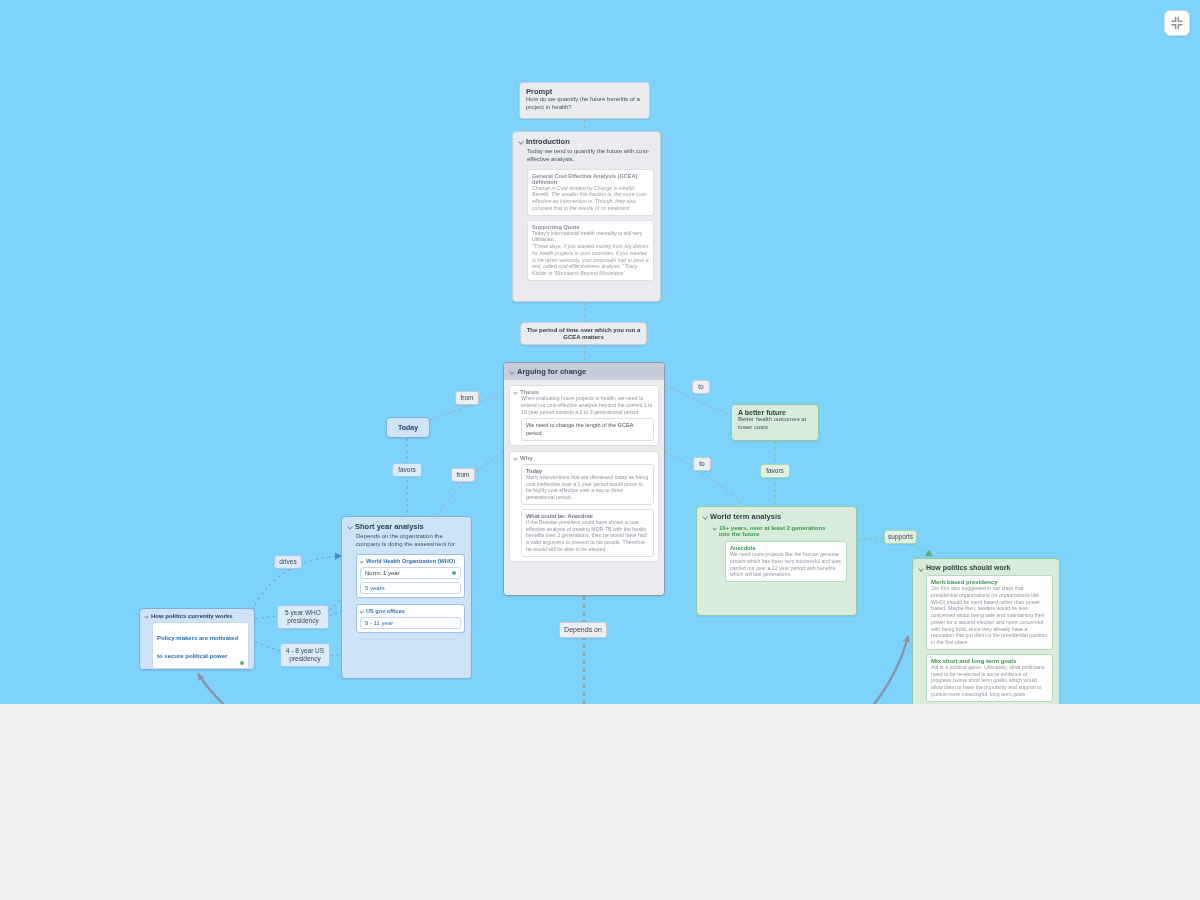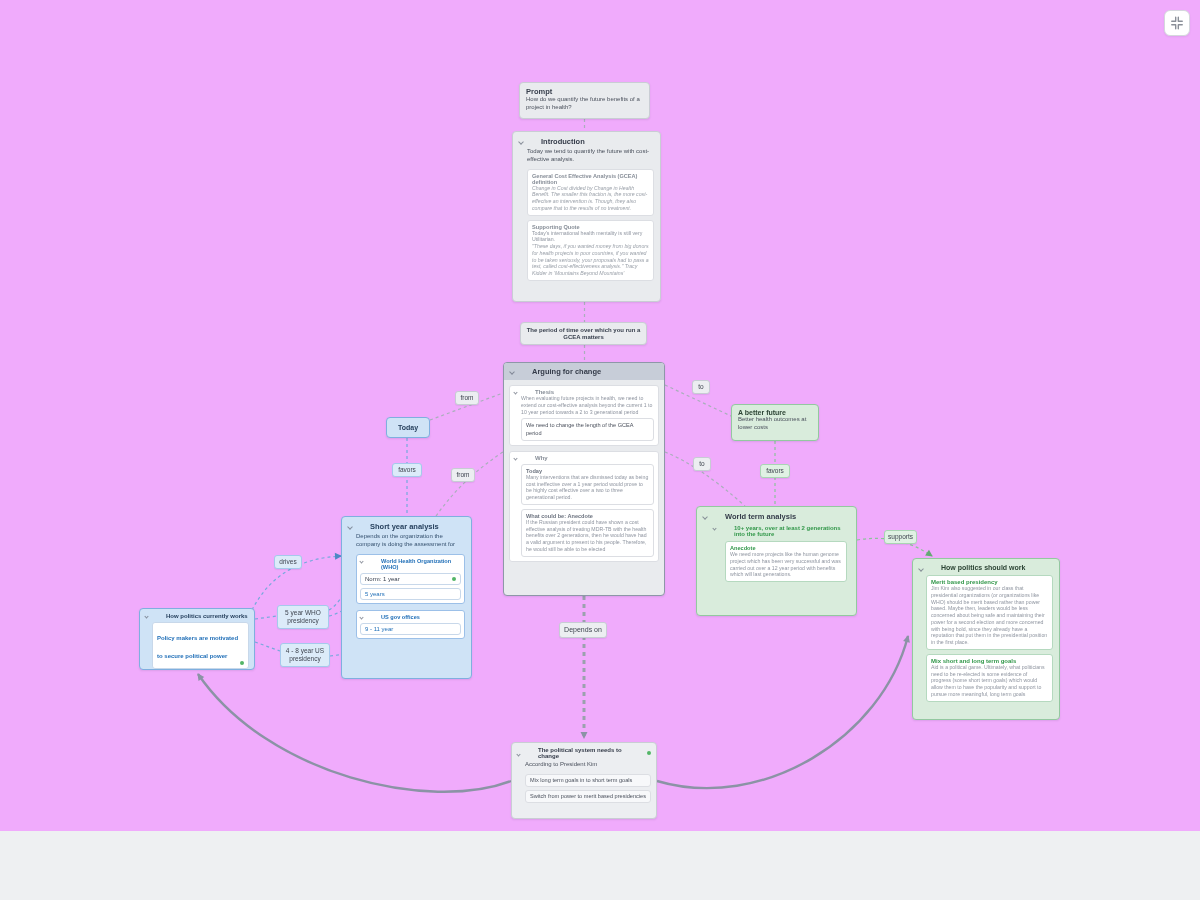--- a/index.html
+++ b/index.html
@@ -1,26 +1,26 @@
 <!DOCTYPE html>
 <html><head>
 <meta charset="utf-8">
 <style>
   * { margin:0; padding:0; box-sizing:border-box; }
   html,body { background:#eef0f2; }
   body { font-family:"Liberation Sans", sans-serif; color:#39404e; }
-  #canvas { position:relative; width:1200px; height:831px; background:#f0abfc; overflow:hidden; }
+  #canvas { position:relative; width:1200px; height:704px; background:#7dd3fc; overflow:hidden; }
   #edges { position:absolute; left:0; top:0; }
 
   .node { position:absolute; border-radius:4px; border:1px solid #c9cdd4; background:#e9ebee;
           box-shadow:0 1px 2px rgba(40,50,70,.10); overflow:hidden; }
   .node-blue  { background:#cfe3f6; border-color:#7fafdf; }
   .node-green { background:#d9ecdc; border-color:#93c8a0; }
 
-  .hdr { display:flex; align-items:flex-start; gap:18px; font-weight:bold; color:#343b49; }
+  .hdr { display:flex; align-items:flex-start; gap:3px; font-weight:bold; color:#343b49; }
   .chev { width:4px; height:4px; border-right:1.2px solid #6b7280; border-bottom:1.2px solid #6b7280;
           transform:rotate(45deg); margin-top:2.5px; flex:none; opacity:.75; }
   .chev.sm { width:3px; height:3px; margin-top:2px; }
 
   .card { background:#fff; border:1px solid #dcdee3; border-radius:3px; }
   .card-ttl { font-weight:bold; color:#868d97; }
   .inner-ttl { font-weight:bold; color:#6d7480; }
   .tiny { color:#8f95a0; line-height:1.3; }
   .italic { font-style:italic; color:#9aa0a9; }
   .body-txt { color:#4a505c; line-height:1.3; }

